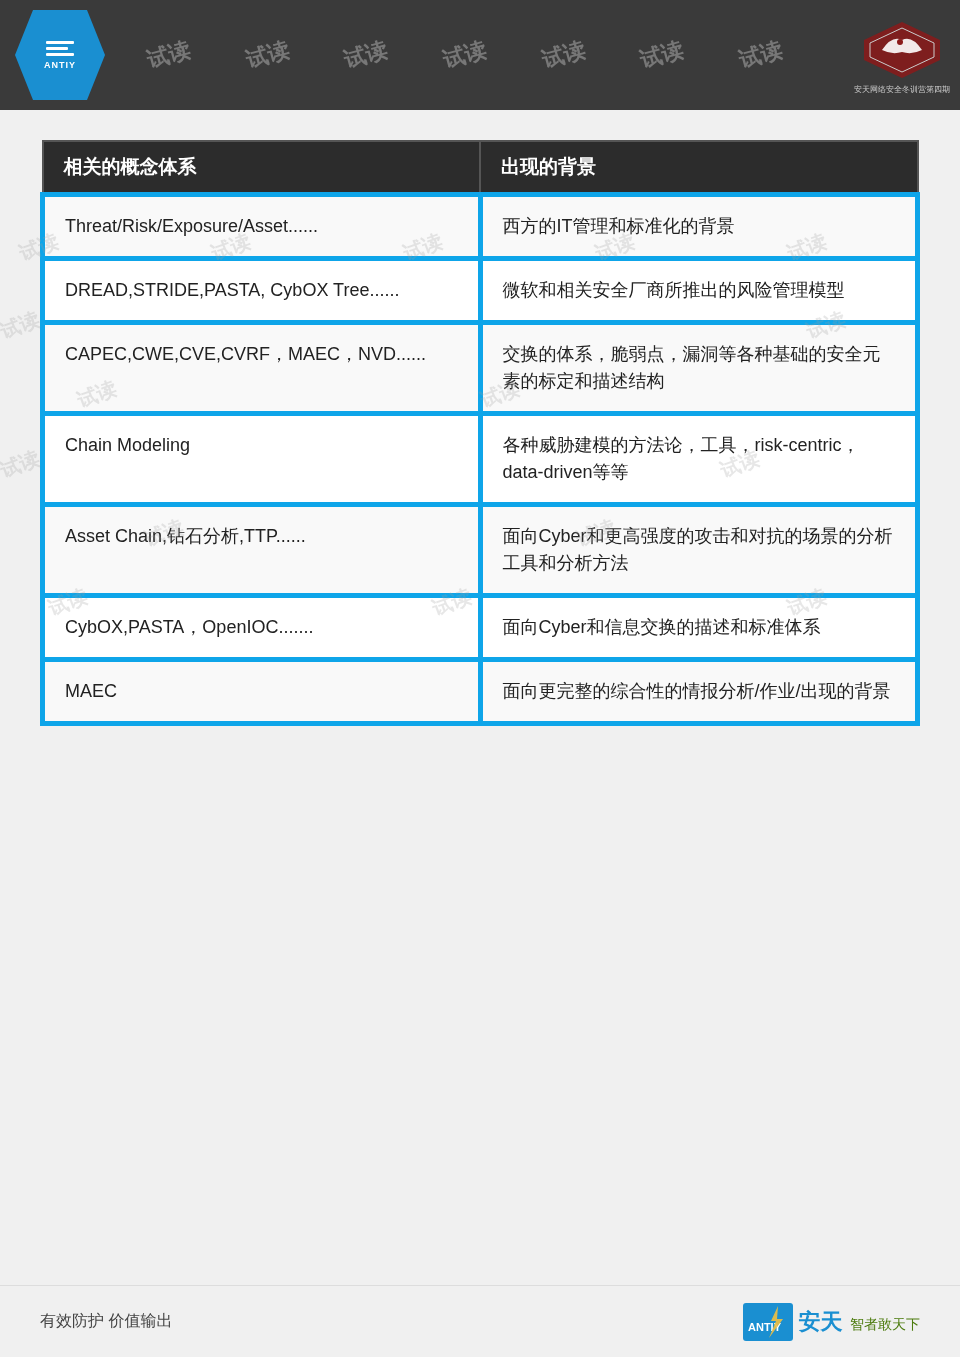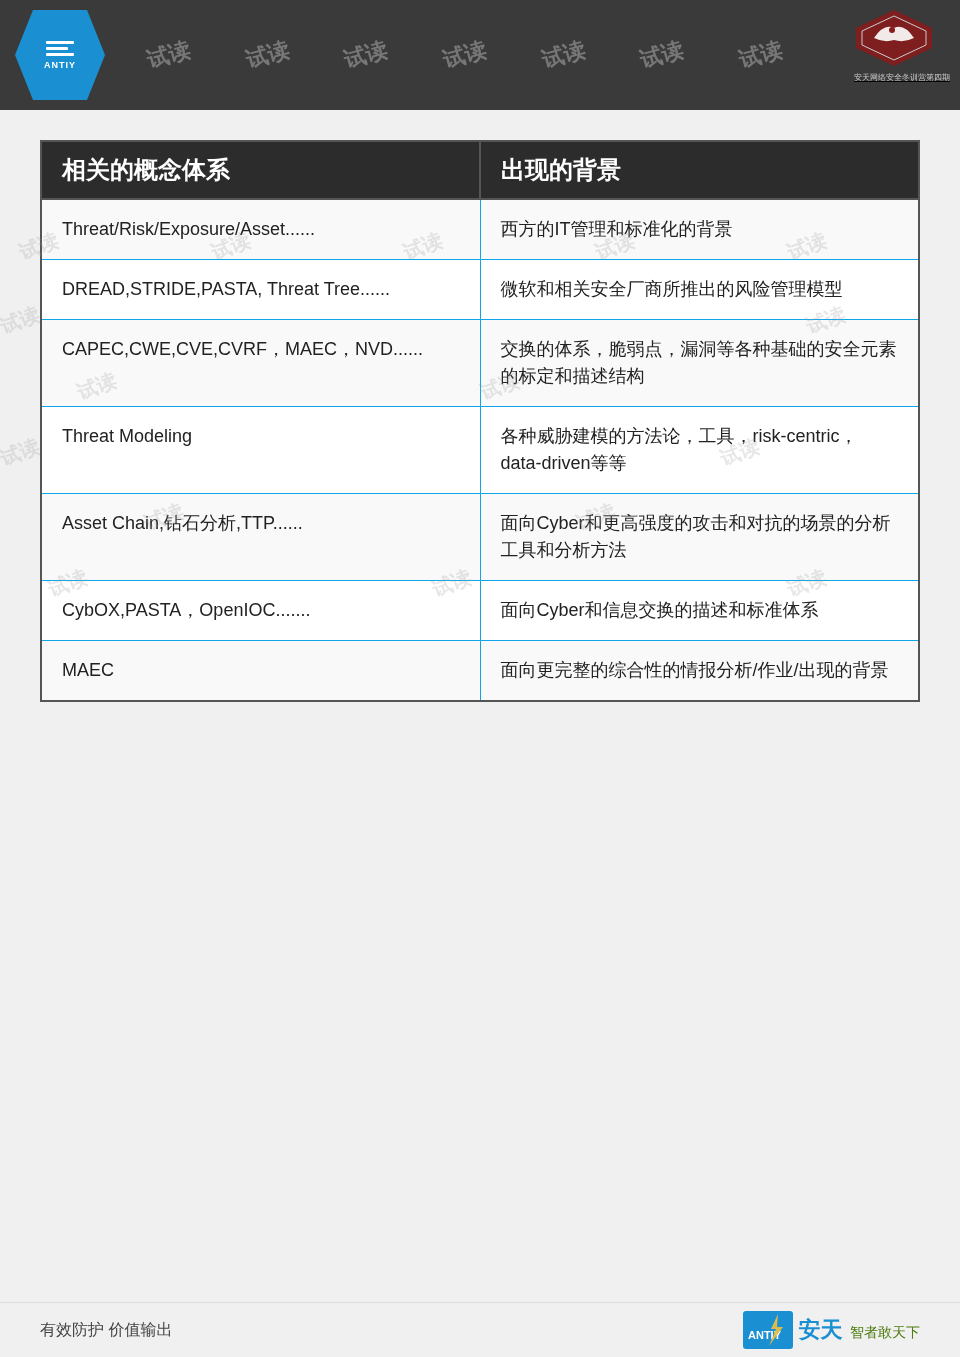--- a/index.html
+++ b/index.html
@@ -76,23 +76,22 @@
       font-size: 22px;
       font-weight: bold;
       transform: rotate(-15deg);
       white-space: nowrap;
     }
 
     
     .top-right-logo {
       position: absolute;
       right: 10px;
-      top: 8px;
-      text-align: left;
-      text-decoration: underline;
+      top: 20px;
+      text-align: center;
     }
 
     .top-right-logo .brand-text {
       color: #ccc;
       font-size: 8px;
       white-space: nowrap;
     }
 
     
     .main-content {
@@ -114,31 +113,31 @@
       width: 100%;
       border-collapse: collapse;
       position: relative;
       z-index: 2;
       border: 2px solid #555;
     }
 
     .data-table th {
       background: #2c2c2c;
       color: white;
-      font-size: 24px;
+      font-size: 19px;
       font-weight: bold;
       padding: 12px 20px;
       text-align: left;
       border: 2px solid #555;
       width: 50%;
     }
 
     .data-table td {
       padding: 16px 20px;
-      border: 1px solid #0ea5e9;
+      border: 5px solid #0ea5e9;
       vertical-align: top;
       font-size: 18px;
       color: #222;
       background: #fff;
       line-height: 1.5;
     }
 
     .data-table tr:nth-child(odd) td {
       background: #f9f9f9;
     }
@@ -146,21 +145,21 @@
     .data-table tr:nth-child(even) td {
       background: #ffffff;
     }
 
     
     .footer {
       position: absolute;
       bottom: 0;
       left: 0;
       right: 0;
-      height: 55px;
+      height: 72px;
       background: #f0f0f0;
       display: flex;
       align-items: center;
       justify-content: space-between;
       padding: 0 40px;
       border-top: 1px solid #ddd;
     }
 
     .footer-left {
       color: #444;
@@ -247,29 +246,29 @@
         <th>相关的概念体系</th>
         <th>出现的背景</th>
       </tr>
     </thead>
     <tbody>
       <tr>
         <td>Threat/Risk/Exposure/Asset......</td>
         <td>西方的IT管理和标准化的背景</td>
       </tr>
       <tr>
-        <td>DREAD,STRIDE,PASTA, Threat Tree......</td>
+        <td>DREAD,STRIDE,PASTA, CybOX Tree......</td>
         <td>微软和相关安全厂商所推出的风险管理模型</td>
       </tr>
       <tr>
         <td>CAPEC,CWE,CVE,CVRF，MAEC，NVD......</td>
         <td>交换的体系，脆弱点，漏洞等各种基础的安全元素的标定和描述结构</td>
       </tr>
       <tr>
-        <td>Threat Modeling</td>
+        <td>Chain Modeling</td>
         <td>各种威胁建模的方法论，工具，risk-centric，data-driven等等</td>
       </tr>
       <tr>
         <td>Asset Chain,钻石分析,TTP......</td>
         <td>面向Cyber和更高强度的攻击和对抗的场景的分析工具和分析方法</td>
       </tr>
       <tr>
         <td>CybOX,PASTA，OpenIOC.......</td>
         <td>面向Cyber和信息交换的描述和标准体系</td>
       </tr>

